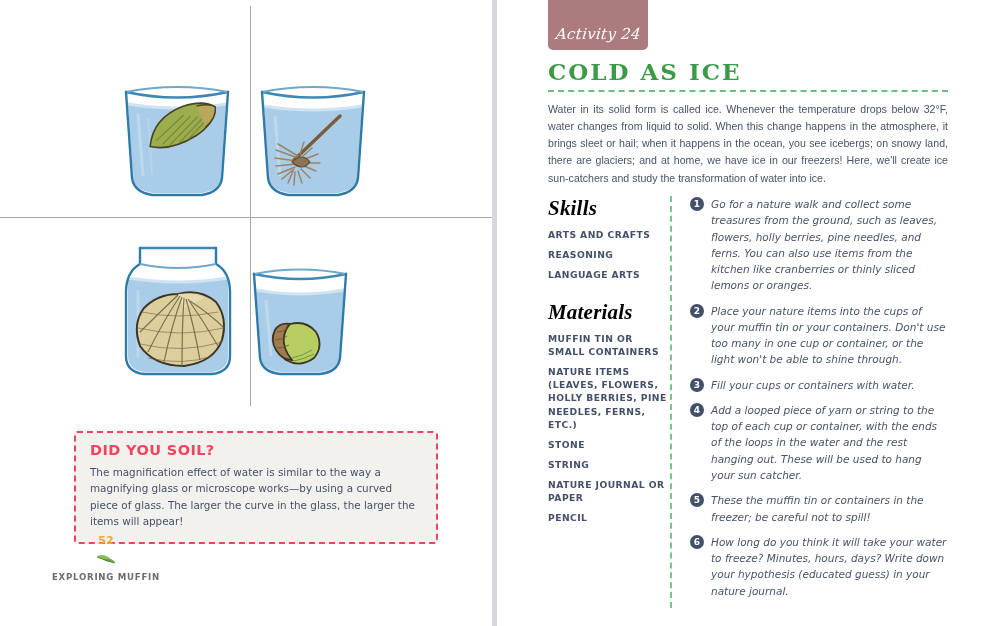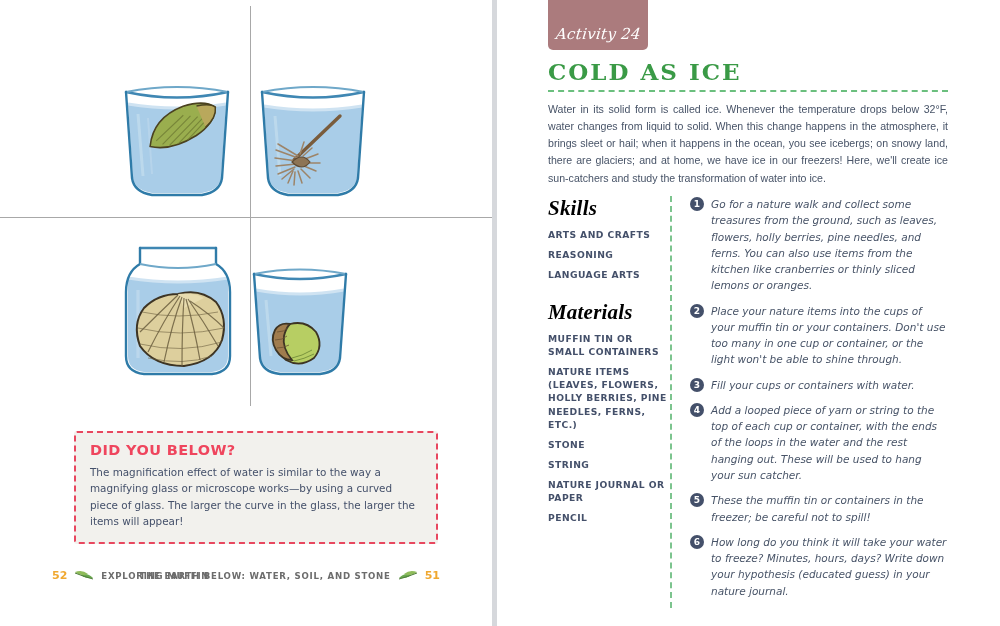--- a/index.html
+++ b/index.html
@@ -90,20 +90,21 @@
     position: absolute;
     bottom: 44px;
     display: flex;
     align-items: center;
     gap: 7px;
     font-family: "DejaVu Sans", sans-serif;
     font-size: 8.6px;
     font-weight: bold;
     letter-spacing: 0.75px;
     color: #6c6c6c;
+    flex-direction: column;
   }
   #footer-left  { right: 52px; }
   #footer-right { left: 52px; }
   .folio {
     color: #f0a830;
     font-size: 11px;
     font-weight: bold;
     letter-spacing: 0;
   }
 
@@ -330,33 +331,24 @@
           </g>
           <g stroke="#5f7a2e" stroke-width="1" fill="none" opacity=".7">
             <path d="M20 38 Q30 36 40 30"></path>
               <path d="M22 41 Q32 39 42 34"></path>
           </g>
         </g>
       </svg>
     </div>
 
     <div id="did-you-know">
-      <p id="dyk-title">DID YOU BELOW?</p>
+      <p id="dyk-title">DID YOU SOIL?</p>
       <p id="dyk-body">The magnification effect of water is similar to the way a magnifying glass or microscope works—by using a curved piece of glass. The larger the curve in the glass, the larger the items will appear!</p>
     </div>
 
-    <div class="footer" id="footer-left">
-      <span>THE EARTH BELOW: WATER, SOIL, AND STONE</span>
-      <svg width="20" height="11" viewBox="0 0 20 11">
-        <path d="M1 8 Q7 2 13 5 Q8 9 1 8 Z" fill="#6aa84f"></path>
-        <path d="M6 4 Q12 -1 19 2 Q13 7 6 4 Z" fill="#8fbc5a"></path>
-        <path d="M1 9 Q9 7 19 3" stroke="#4e7c3a" stroke-width="1" fill="none"></path>
-      </svg>
-      <span class="folio">51</span>
-    </div>
   </div>
 
   <div id="gutter"></div>
 
   <div class="page" id="page-right"></div>
 </div>
 
 <div id="activity-badge">
   <span id="activity-badge-label">Activity 24</span>
 </div>

